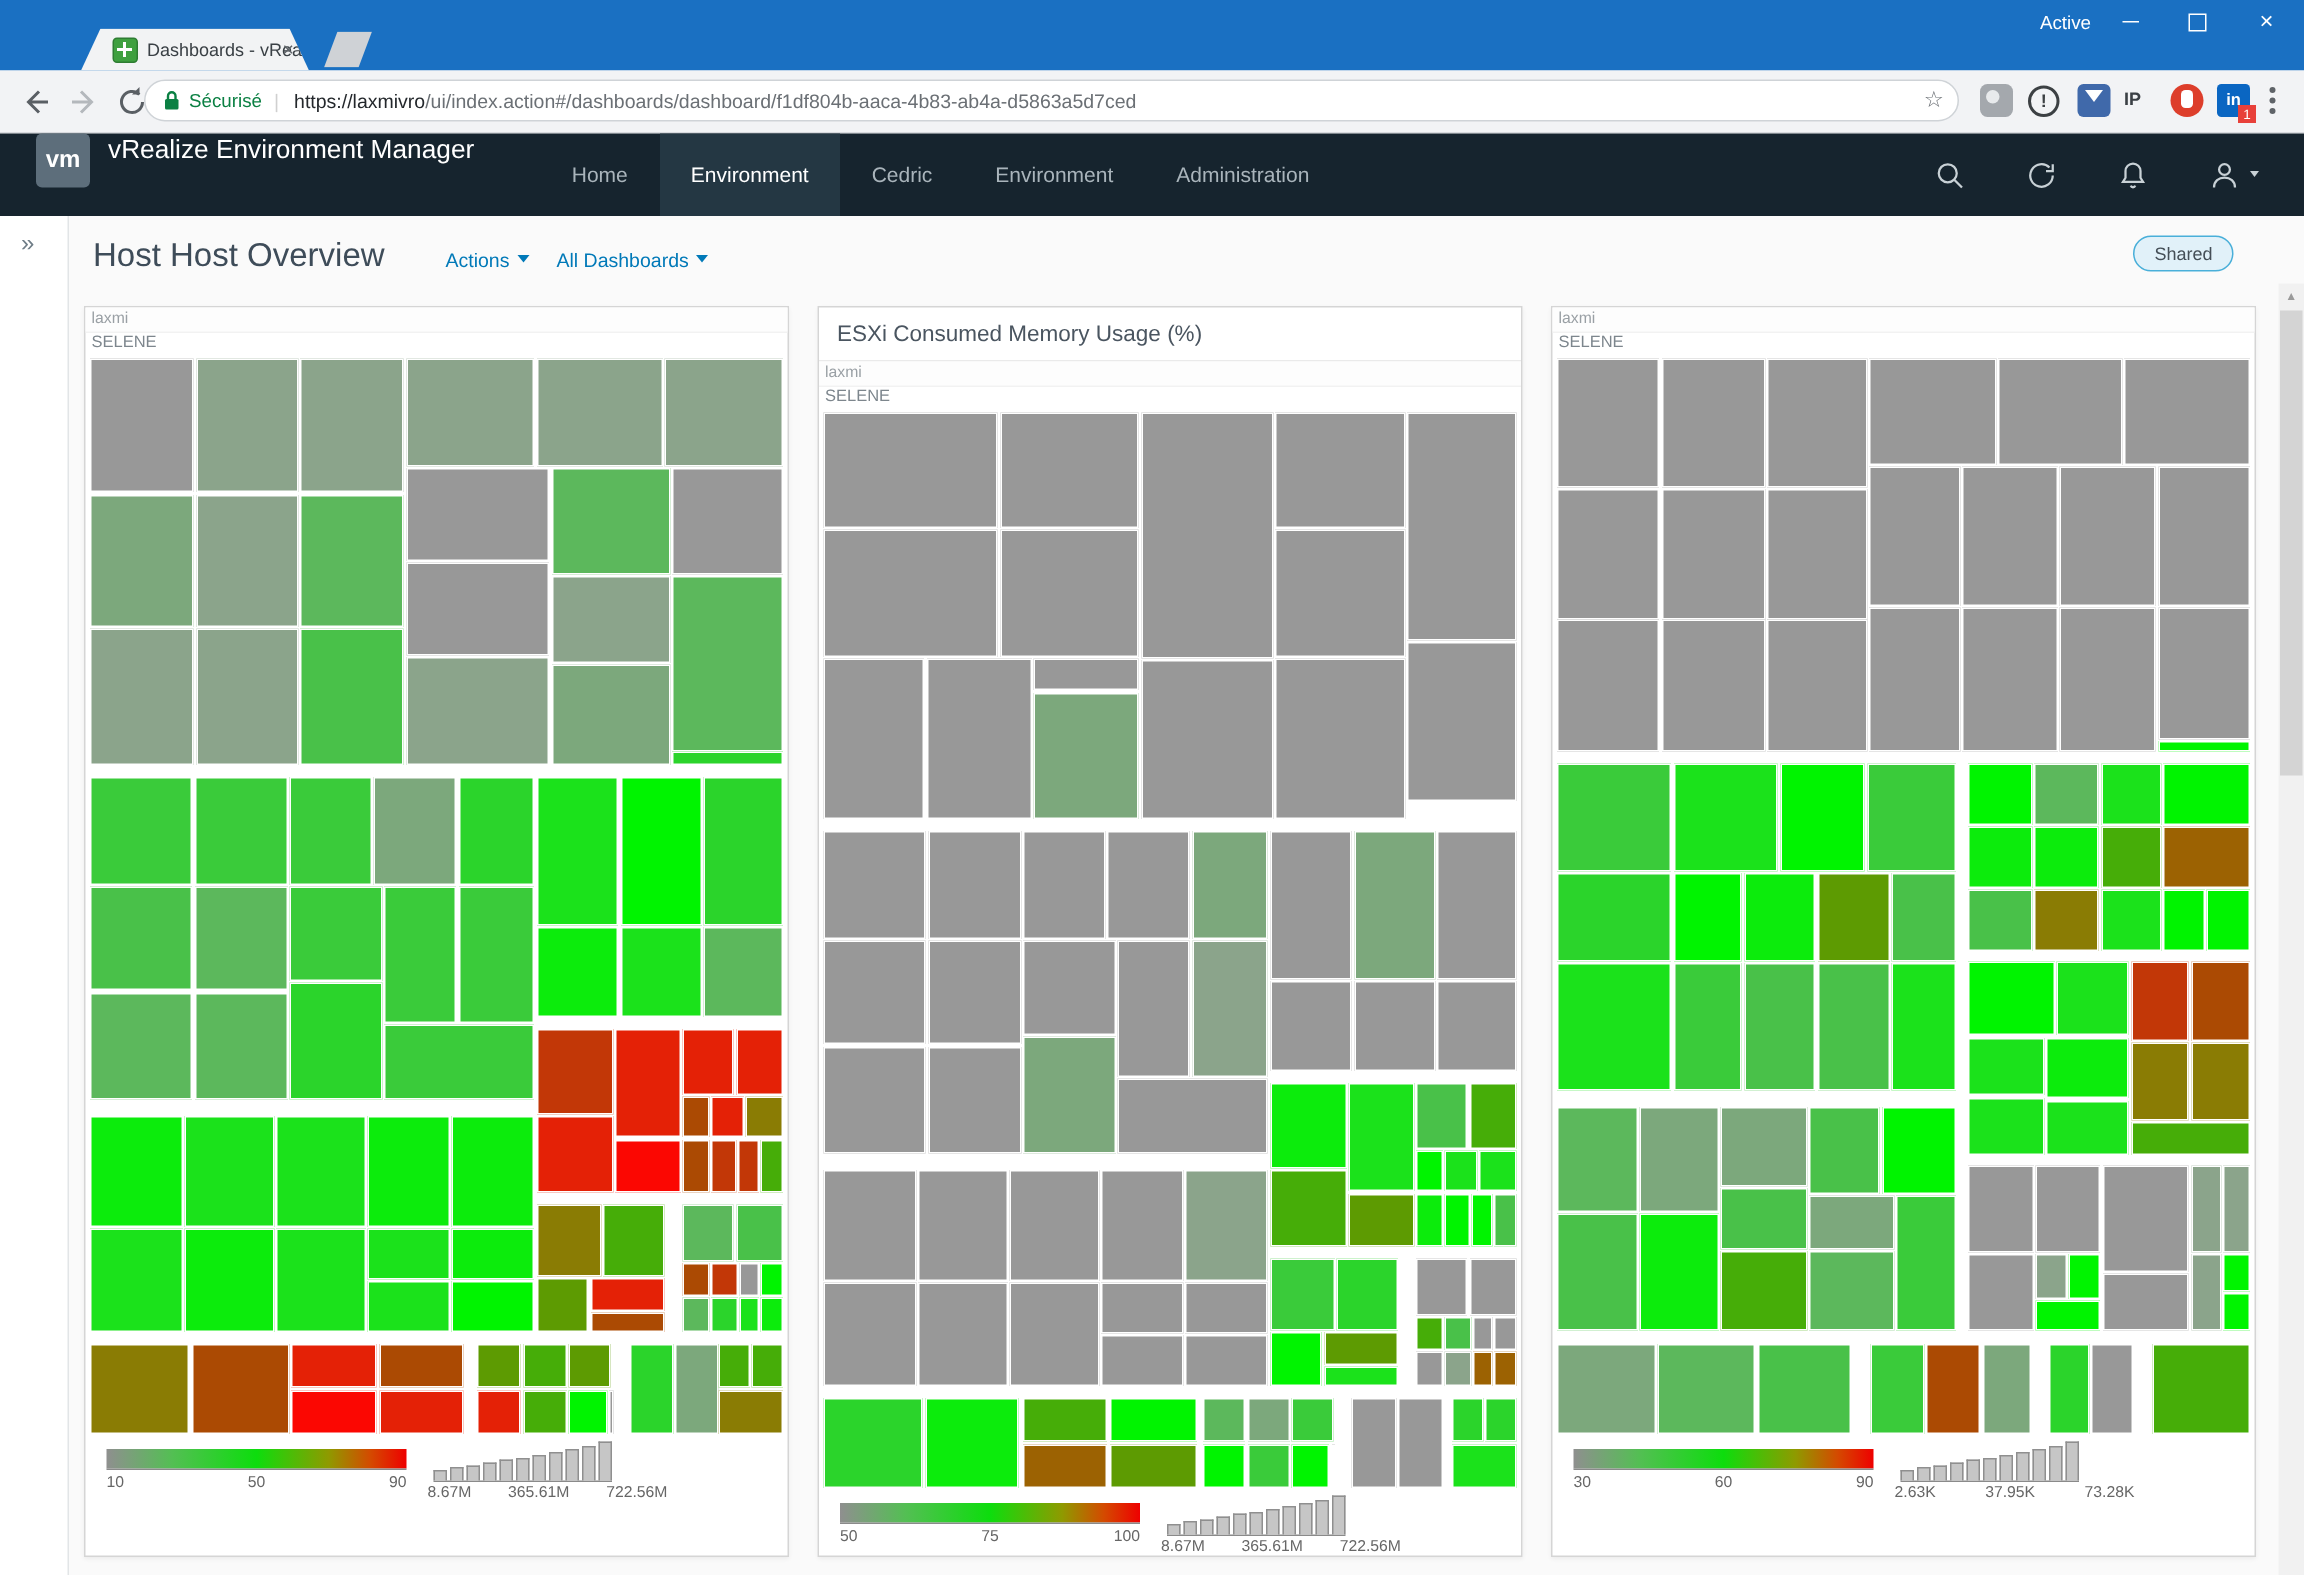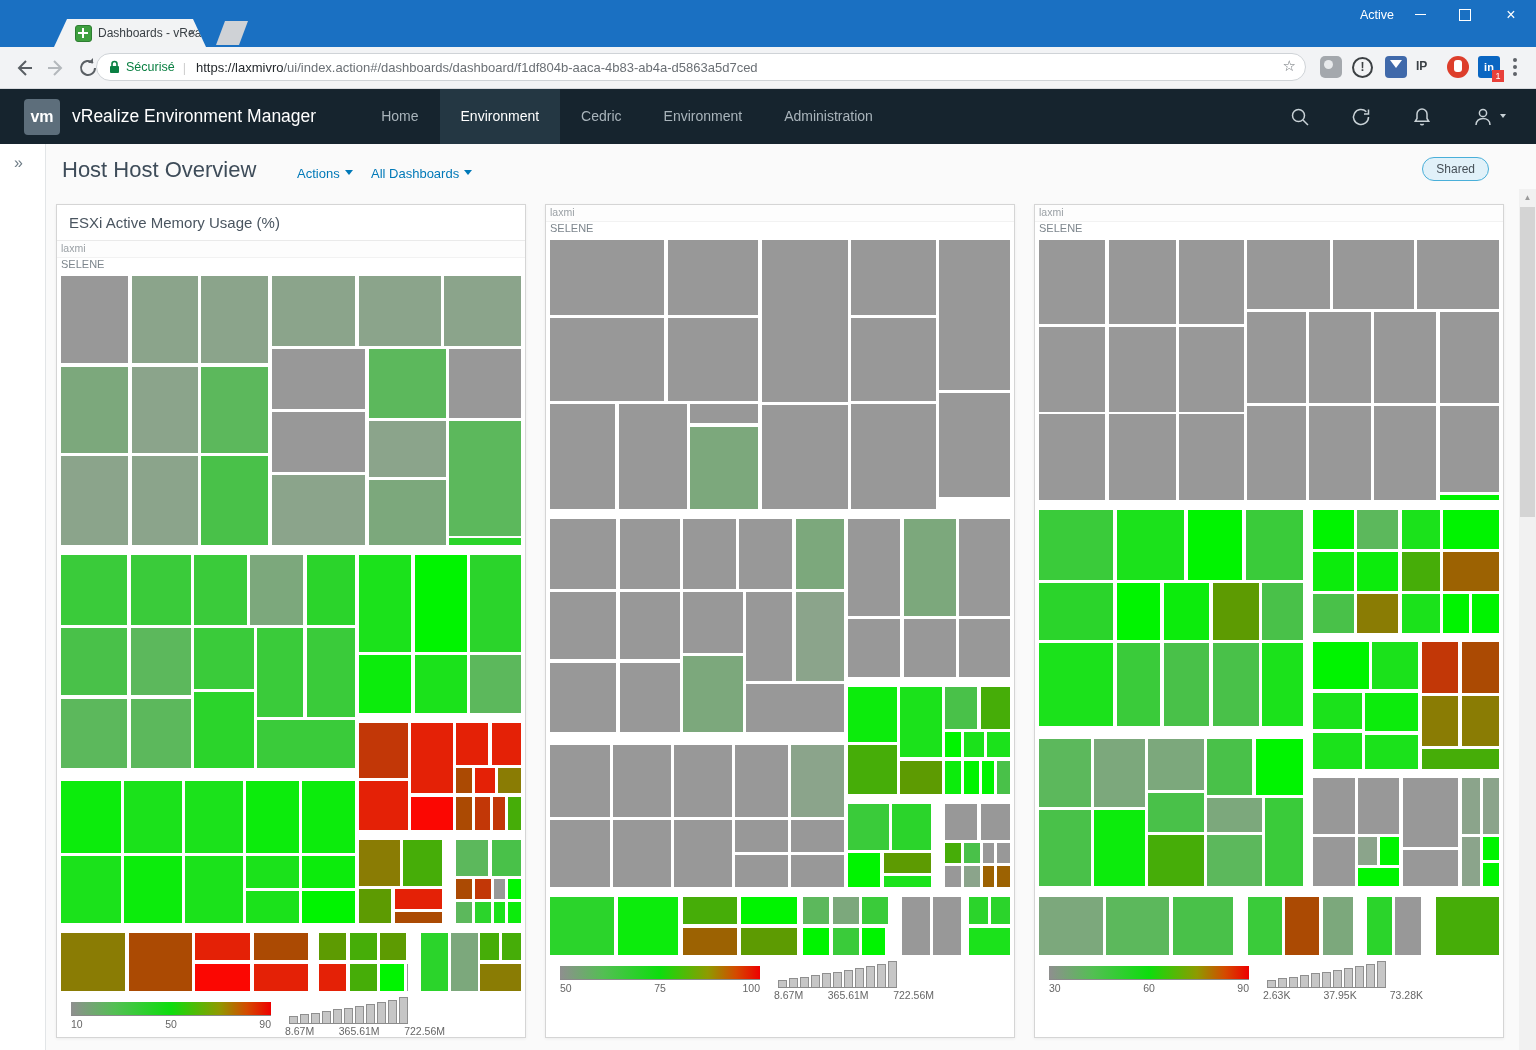--- a/index.html
+++ b/index.html
@@ -42,21 +42,21 @@
   .ext4{left:1416px;font-size:12px;font-weight:bold;color:#3b4045;top:12px;}
   .ext5{left:1447px;background:#dd3e2b;border-radius:50%;}
   .ext5 i{position:absolute;left:7px;top:4px;width:8px;height:12px;background:#fff;border-radius:3px;}
   .ext-li{left:1478px;background:#0a66c2;border-radius:3px;color:#fff;font-weight:bold;
     font-size:11px;text-align:center;line-height:22px;}
   .li-badge{position:absolute;right:-4px;bottom:-4px;width:12px;height:12px;background:#e8403a;
     color:#fff;font-size:9px;font-weight:normal;text-align:center;line-height:12px;}
   .menu-dots{position:absolute;left:1513px;top:11px;width:4px;height:4px;background:#5f6368;border-radius:50%;
     box-shadow:0 7px 0 #5f6368,0 14px 0 #5f6368;}
   
-  .navbar{position:relative;height:55px;background:#16242e;display:flex;align-items:center;}
+  .navbar{position:relative;height:55px;background:#16242e;display:flex;}
   .vm-logo{width:36px;height:36px;margin:0 12px 0 24px;background:#5d6e7b;border-radius:4px;
     color:#fff;font-weight:bold;font-size:16px;text-align:center;line-height:36px;}
   .brand{color:#fff;font-size:17.5px;margin-right:44px;white-space:nowrap;}
   .nav-item{color:#a9b4bb;font-size:14px;padding:0 21px;line-height:55px;height:55px;}
   .nav-item.active{background:#243743;color:#fff;}
   .nav-icons{margin-left:auto;display:flex;align-items:center;gap:39px;padding-right:30px;}
   .nav-icons svg{stroke:#c8d1d6;fill:none;stroke-width:1.5;}
   .user-caret{display:inline-block;width:0;height:0;border:3.5px solid transparent;border-top:4.5px solid #c8d1d6;margin-left:2px;}
   
   .content{position:relative;height:907px;background:#fafafa;}
@@ -185,21 +185,20 @@
   <div class="page-title">Host Host Overview</div>
   <div class="hdr-link lnk-actions"><span>Actions</span><span class="caret-dn"></span></div>
   <div class="hdr-link lnk-alldash"><span>All Dashboards</span><span class="caret-dn"></span></div>
   <div class="shared">Shared</div>
   <div class="scrollbar">
     <div class="sb-arrow">▲</div>
     <div class="sb-thumb"></div>
   </div>
   <div class="panels-row">
   <div class="panel">
-    <div class="panel-hd">ESXi Active Memory Usage (%)</div>
     <div class="lbl1">laxmi</div>
     <div class="lbl2">SELENE</div>
     <div class="treemap">
           <div class="tm-group" style="top: 2px; height: 271px;">
             <div class="tile" style="left: 0%; top: 0%; width: 15%; height: 33%; background: rgb(152, 152, 152);"></div>
             <div class="tile" style="left: 15.3%; top: 0%; width: 14.7%; height: 33%; background: rgb(139, 164, 139);"></div>
             <div class="tile" style="left: 30.3%; top: 0%; width: 14.9%; height: 33%; background: rgb(139, 164, 139);"></div>
             <div class="tile" style="left: 0%; top: 33.5%; width: 15%; height: 32.5%; background: rgb(124, 168, 124);"></div>
             <div class="tile" style="left: 15.3%; top: 33.5%; width: 14.7%; height: 32.5%; background: rgb(139, 164, 139);"></div>
             <div class="tile" style="left: 30.3%; top: 33.5%; width: 14.9%; height: 32.5%; background: rgb(92, 184, 92);"></div>
@@ -322,20 +321,21 @@
           </div>
       <div class="size-labels">
         <span>8.67M</span>
             <span>365.61M</span>
             <span>722.56M</span>
       </div>
     </div>
   </div>
 
   <div class="panel">
+    <div class="panel-hd">ESXi Consumed Memory Usage (%)</div>
     <div class="lbl1">laxmi</div>
     <div class="lbl2">SELENE</div>
     <div class="treemap">
           <div class="tm-group" style="top: 2px; height: 271px;">
             <div class="tile" style="left: 0%; top: 0%; width: 25.2%; height: 28.3%; background: rgb(152, 152, 152);"></div>
             <div class="tile" style="left: 25.5%; top: 0%; width: 20%; height: 28.3%; background: rgb(152, 152, 152);"></div>
             <div class="tile" style="left: 45.8%; top: 0%; width: 19.1%; height: 60.5%; background: rgb(152, 152, 152);"></div>
             <div class="tile" style="left: 65.2%; top: 0%; width: 18.7%; height: 28.3%; background: rgb(152, 152, 152);"></div>
             <div class="tile" style="left: 84.2%; top: 0%; width: 15.8%; height: 56%; background: rgb(152, 152, 152);"></div>
             <div class="tile" style="left: 0%; top: 28.7%; width: 25.2%; height: 31.4%; background: rgb(152, 152, 152);"></div>

